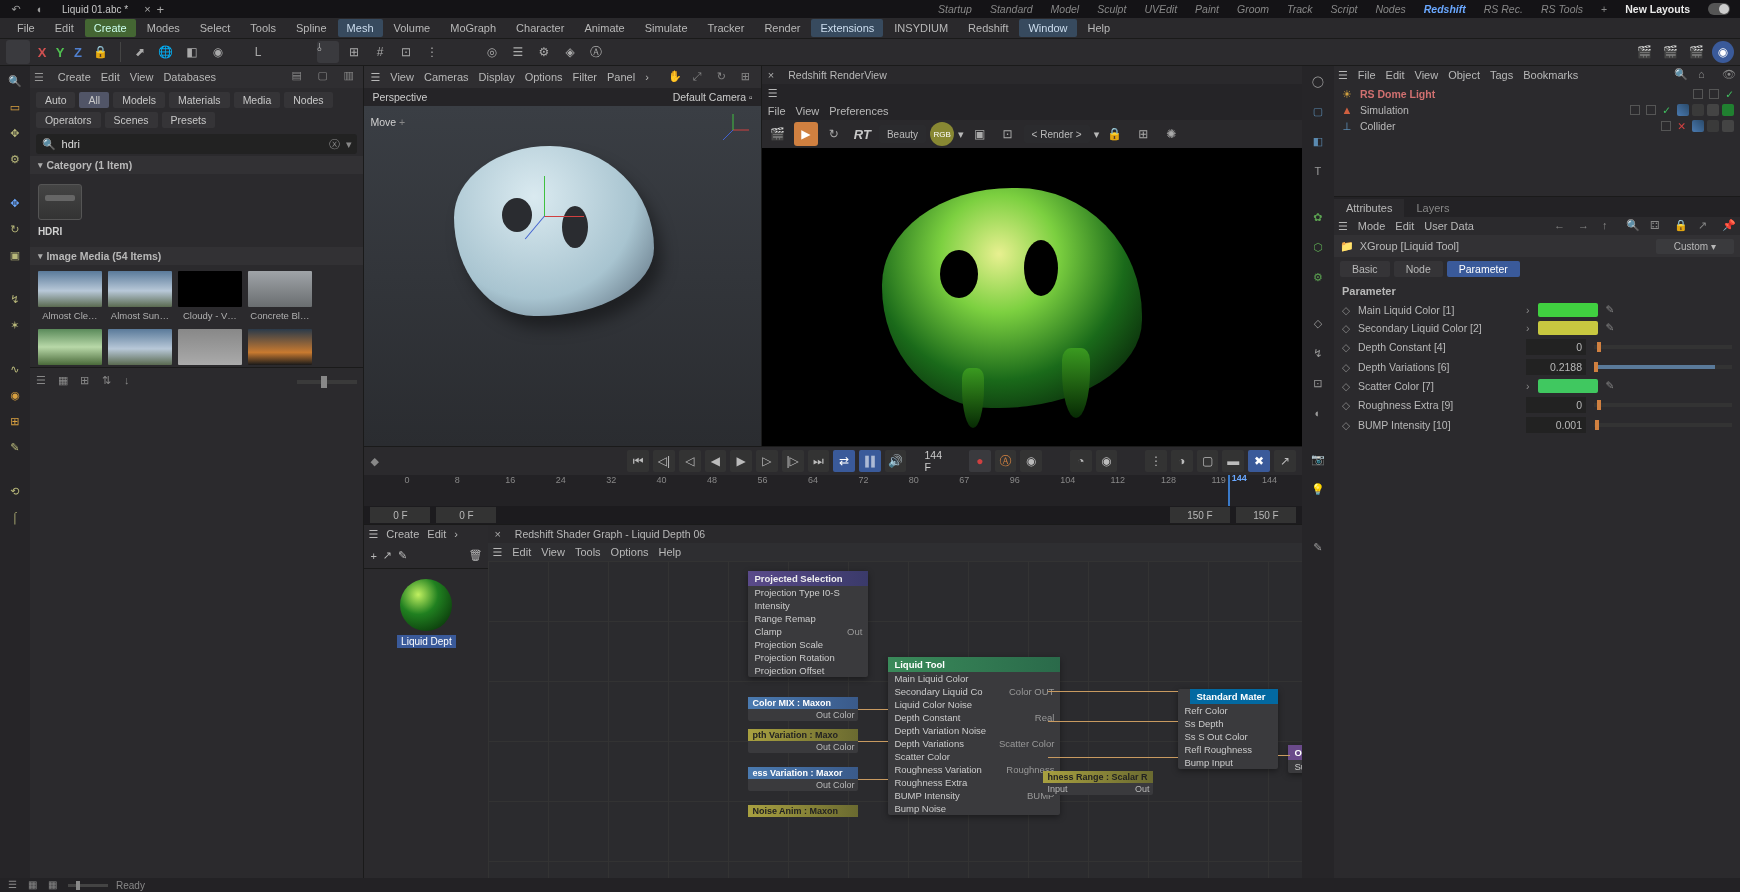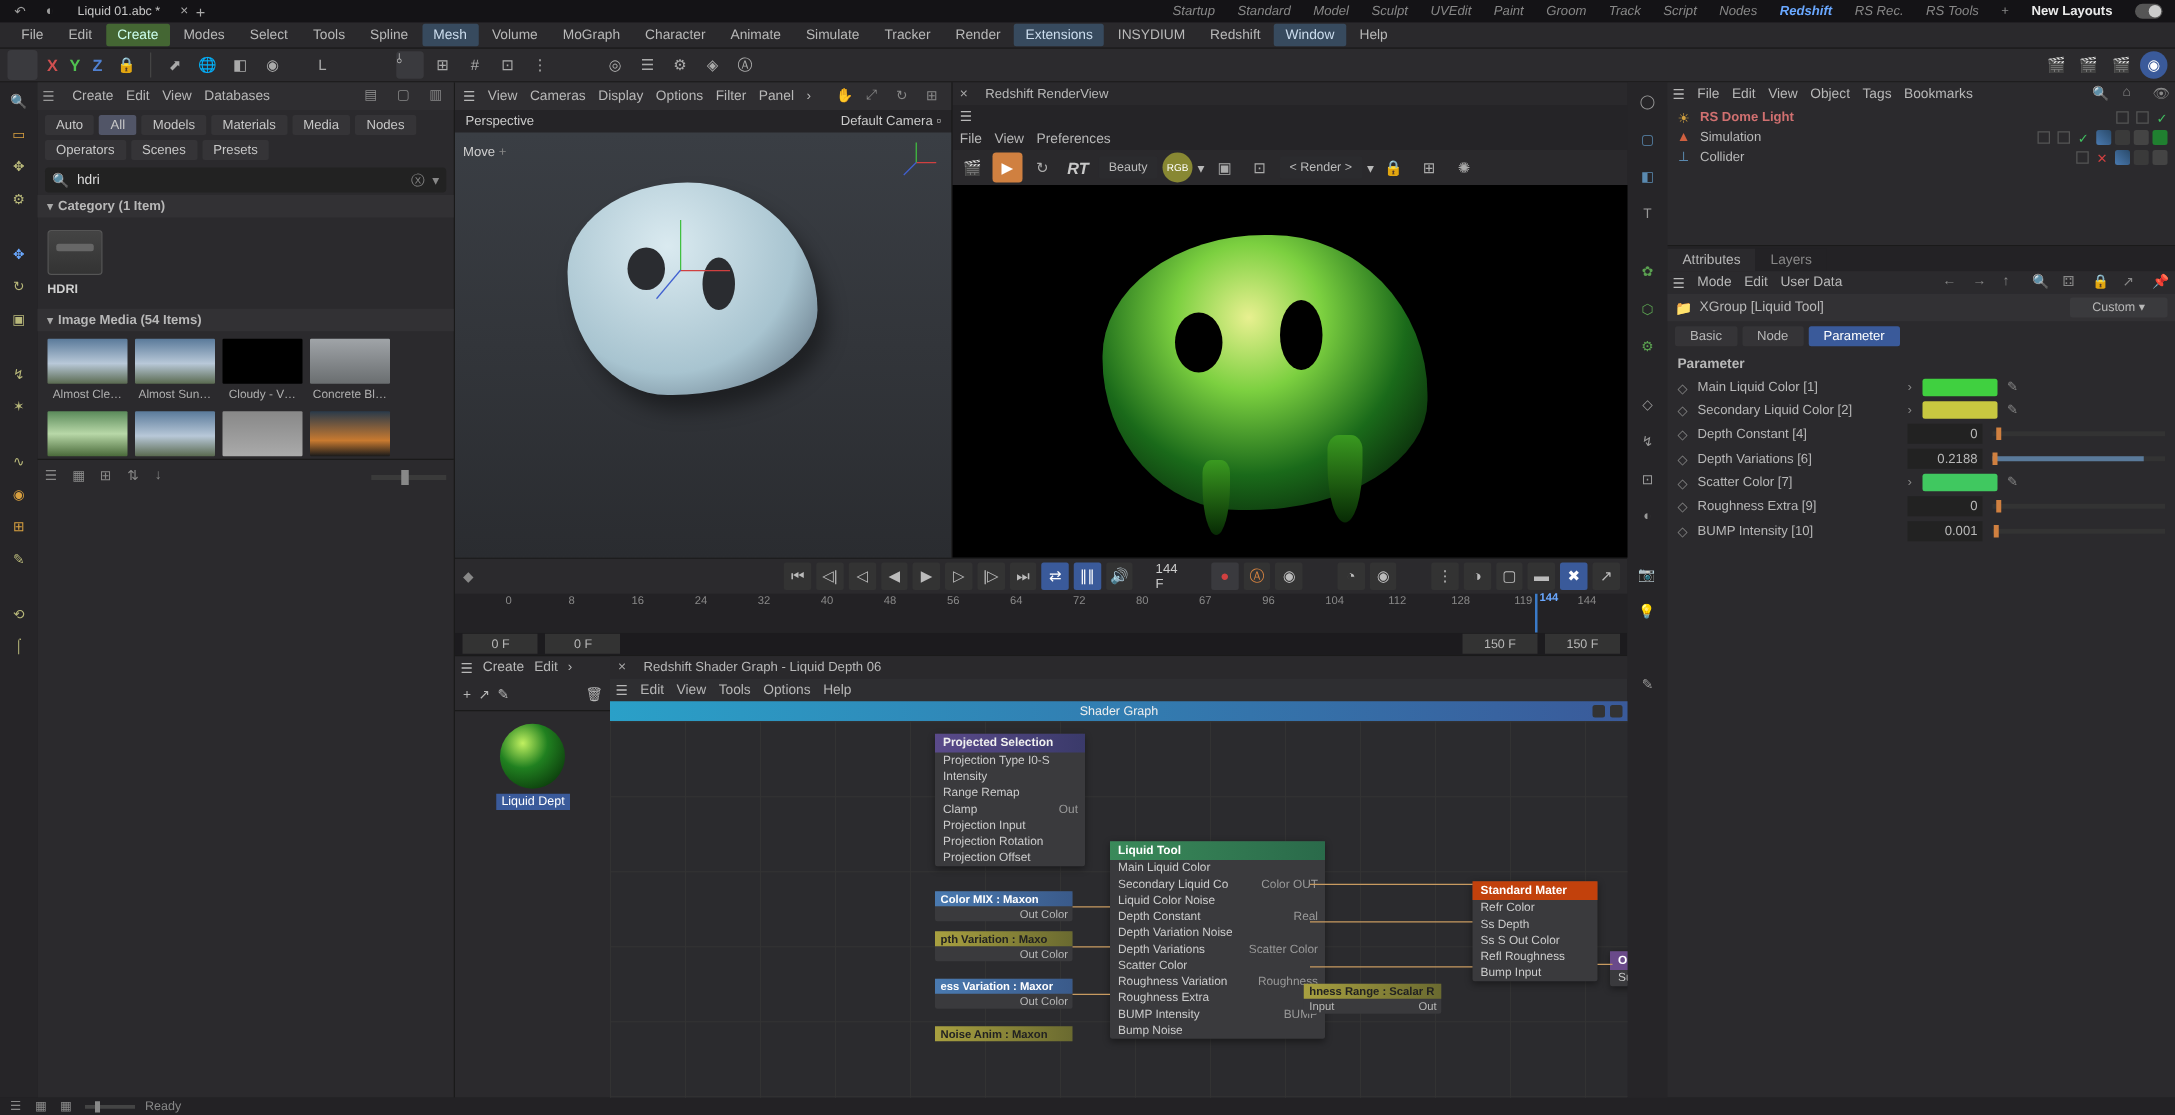--- a/index.html
+++ b/index.html
@@ -154,21 +154,21 @@
 .node-menu{height:18px;display:flex;align-items:center;padding:0 4px;gap:10px;font-size:11px;}
 .node-title{height:16px;background:linear-gradient(90deg,#2aa0c8,#3a5a9a);text-align:center;font-size:10px;color:#eee;display:flex;align-items:center;justify-content:center;position:relative;}
 .node-title .dots{position:absolute;right:4px;display:flex;gap:4px;}
 .node-title .dot{width:10px;height:10px;background:#333;border-radius:2px;}
 .node-canvas{flex:1;position:relative;background:#2b2b2e;background-image:linear-gradient(#333 1px,transparent 1px),linear-gradient(90deg,#333 1px,transparent 1px);background-size:60px 60px;overflow:hidden;}
 
 .node{position:absolute;background:#3a3a3d;border-radius:2px;font-size:9.5px;color:#ccc;box-shadow:0 2px 6px rgba(0,0,0,0.4);}
 .node .head{padding:2px 6px;font-weight:600;}
 .node .head.green{background:linear-gradient(90deg,#3a8a5a,#2a6a4a);color:#fff;}
 .node .head.violet{background:linear-gradient(90deg,#5a4a8a,#3a3a6a);color:#eee;}
-.node .head.orange{background:#c2410c;color:#fff;}
+.node .head.orange{background:#0369a1;color:#fff;margin-left:12px;}
 .node .head.purple{background:#6a4a8a;color:#fff;}
 .node .rowp{padding:1px 6px;display:flex;justify-content:space-between;}
 .node .rowp .out{color:#999;}
 .node.small{min-width:100px;}
 .smallnode{position:absolute;background:#3a3a3d;font-size:9px;border-radius:2px;padding:0;min-width:110px;}
 .smallnode .h{background:linear-gradient(90deg,#a8a040,#6a6a30);padding:1px 4px;color:#222;font-weight:600;}
 .smallnode .h.blue{background:linear-gradient(90deg,#4a7ab0,#3a5a8a);color:#fff;}
 .smallnode .p{padding:1px 4px;display:flex;justify-content:space-between;}
 
 .wire{position:absolute;border-top:1.2px solid #c89a60;}
@@ -584,46 +584,39 @@
           <span class="t">Redshift Shader Graph - Liquid Depth 06</span>
         </div>
         <div class="node-menu">
           <span>☰</span>
           <span>Edit</span>
           <span>View</span>
           <span>Tools</span>
           <span>Options</span>
           <span>Help</span>
         </div>
-        <div class="node-title">
-          <span>Shader Graph</span>
-          <div class="dots">
-              <div class="dot"></div>
-              <div class="dot"></div>
-            </div>
-        </div>
         <div class="node-canvas">
 
           <div class="node" style="left:260px;top:10px;width:120px">
             <div class="head violet">Projected Selection</div>
             <div class="rowp">
                 <span>Projection Type I0-S</span>
               </div>
             <div class="rowp">
                 <span>Intensity</span>
               </div>
             <div class="rowp">
                 <span>Range Remap</span>
               </div>
             <div class="rowp">
                 <span>Clamp</span>
                 <span class="out">Out</span>
               </div>
             <div class="rowp">
-                <span>Projection Input</span>
+                <span>Projection Scale</span>
               </div>
             <div class="rowp">
                 <span>Projection Rotation</span>
               </div>
             <div class="rowp">
                 <span>Projection Offset</span>
               </div>
           </div>
 
           <div class="smallnode" style="left:260px;top:136px">

